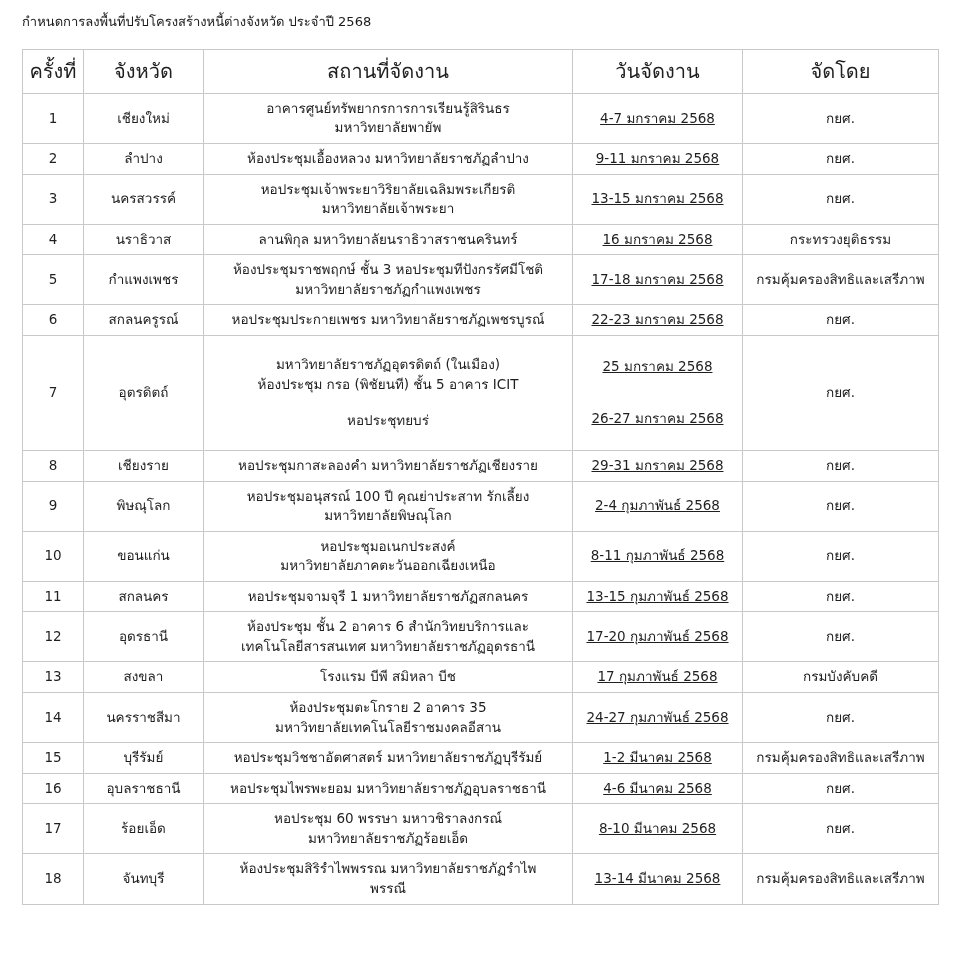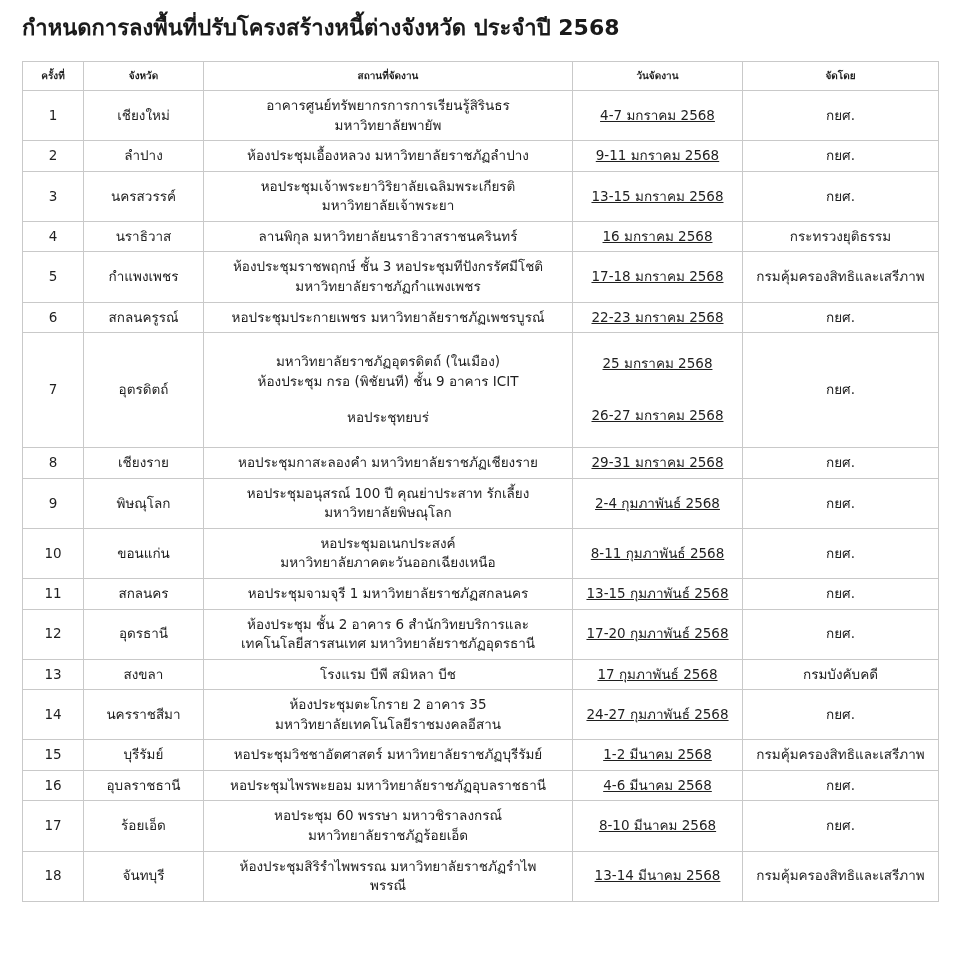--- a/index.html
+++ b/index.html
@@ -15,22 +15,22 @@
     font-family: "DejaVu Sans", "Liberation Sans", sans-serif;
     color: #222222;
   }
   .page {
     position: relative;
     width: 960px;
     box-sizing: border-box;
     padding: 0;
   }
   .page-title {
-    font-size: 22px;
-    font-weight: bold;
+    font-size: 13px;
+    font-weight: normal;
     color: #1a1a1a;
     padding: 14px 0 0 22px;
     line-height: 1.3;
     letter-spacing: 0;
     white-space: nowrap;
   }
   .table-wrap {
     padding: 18px 0 0 22px;
   }
   table.schedule {
@@ -45,22 +45,22 @@
     text-align: center;
     vertical-align: middle;
     padding: 5px 4px;
     font-size: 13.5px;
     line-height: 1.45;
     color: #1f1f1f;
     word-wrap: break-word;
     overflow-wrap: break-word;
   }
   table.schedule th {
-    font-weight: bold;
-    font-size: 10px;
+    font-weight: normal;
+    font-size: 20px;
     padding: 7px 4px;
     background: #ffffff;
   }
   table.schedule td.c-no {
     font-weight: normal;
   }
   table.schedule td.c-prov {
     font-weight: normal;
   }
   table.schedule td.c-venue {
@@ -184,21 +184,21 @@
             <td class="c-date">
               <span class="date-line">22-23 มกราคม 2568</span>
             </td>
             <td class="c-org">กยศ.</td>
           </tr>
           <tr>
             <td class="c-no">7</td>
             <td class="c-prov">อุตรดิตถ์</td>
             <td class="c-venue tall-7">
               <span class="venue-line">มหาวิทยาลัยราชภัฏอุตรดิตถ์ (ในเมือง)</span>
-              <span class="venue-line">ห้องประชุม กรอ (พิชัยนที) ชั้น 9 อาคาร ICIT</span>
+              <span class="venue-line">ห้องประชุม กรอ (พิชัยนที) ชั้น 5 อาคาร ICIT</span>
               <span class="venue-gap"></span>
               <span class="venue-line">หอประชุทยบร่</span>
             </td>
             <td class="c-date">
               <span class="date-line">25 มกราคม 2568</span>
               <span class="date-gap"></span>
               <span class="date-line">26-27 มกราคม 2568</span>
             </td>
             <td class="c-org">กยศ.</td>
           </tr>

